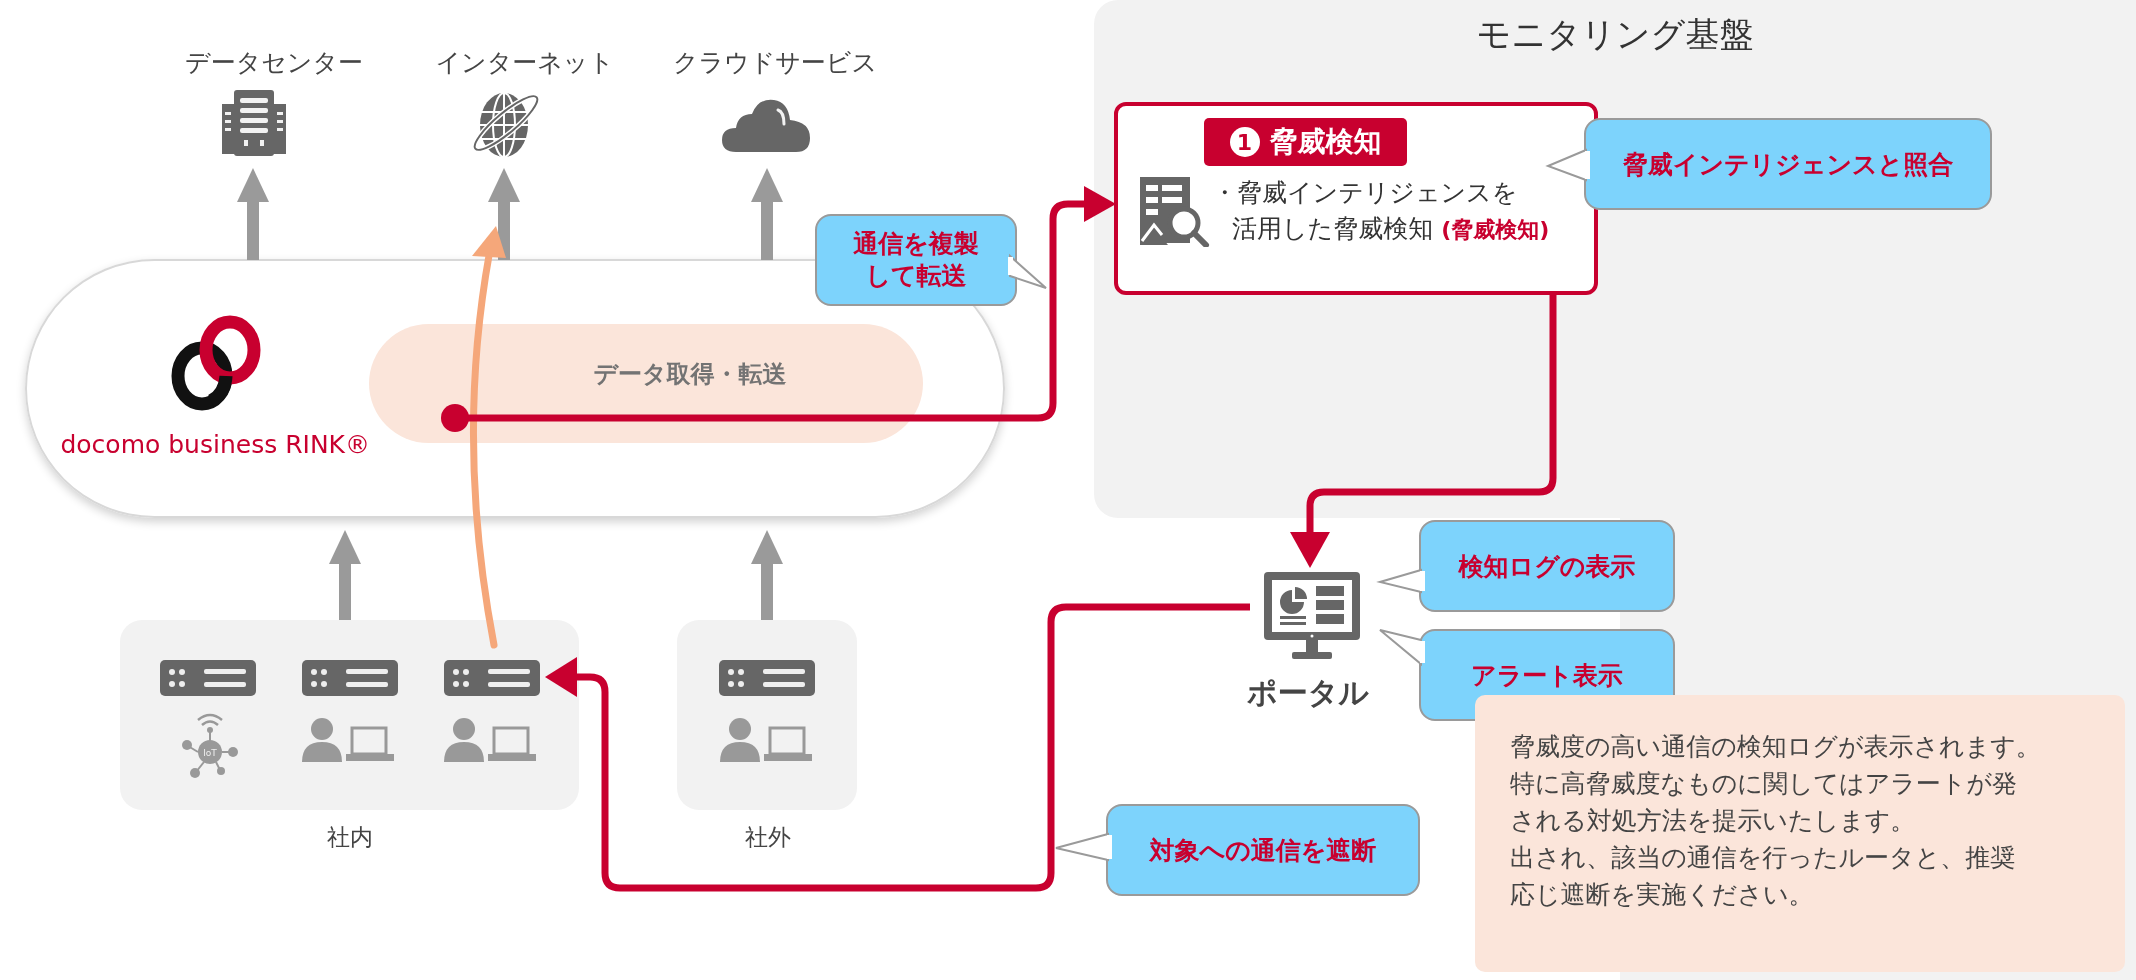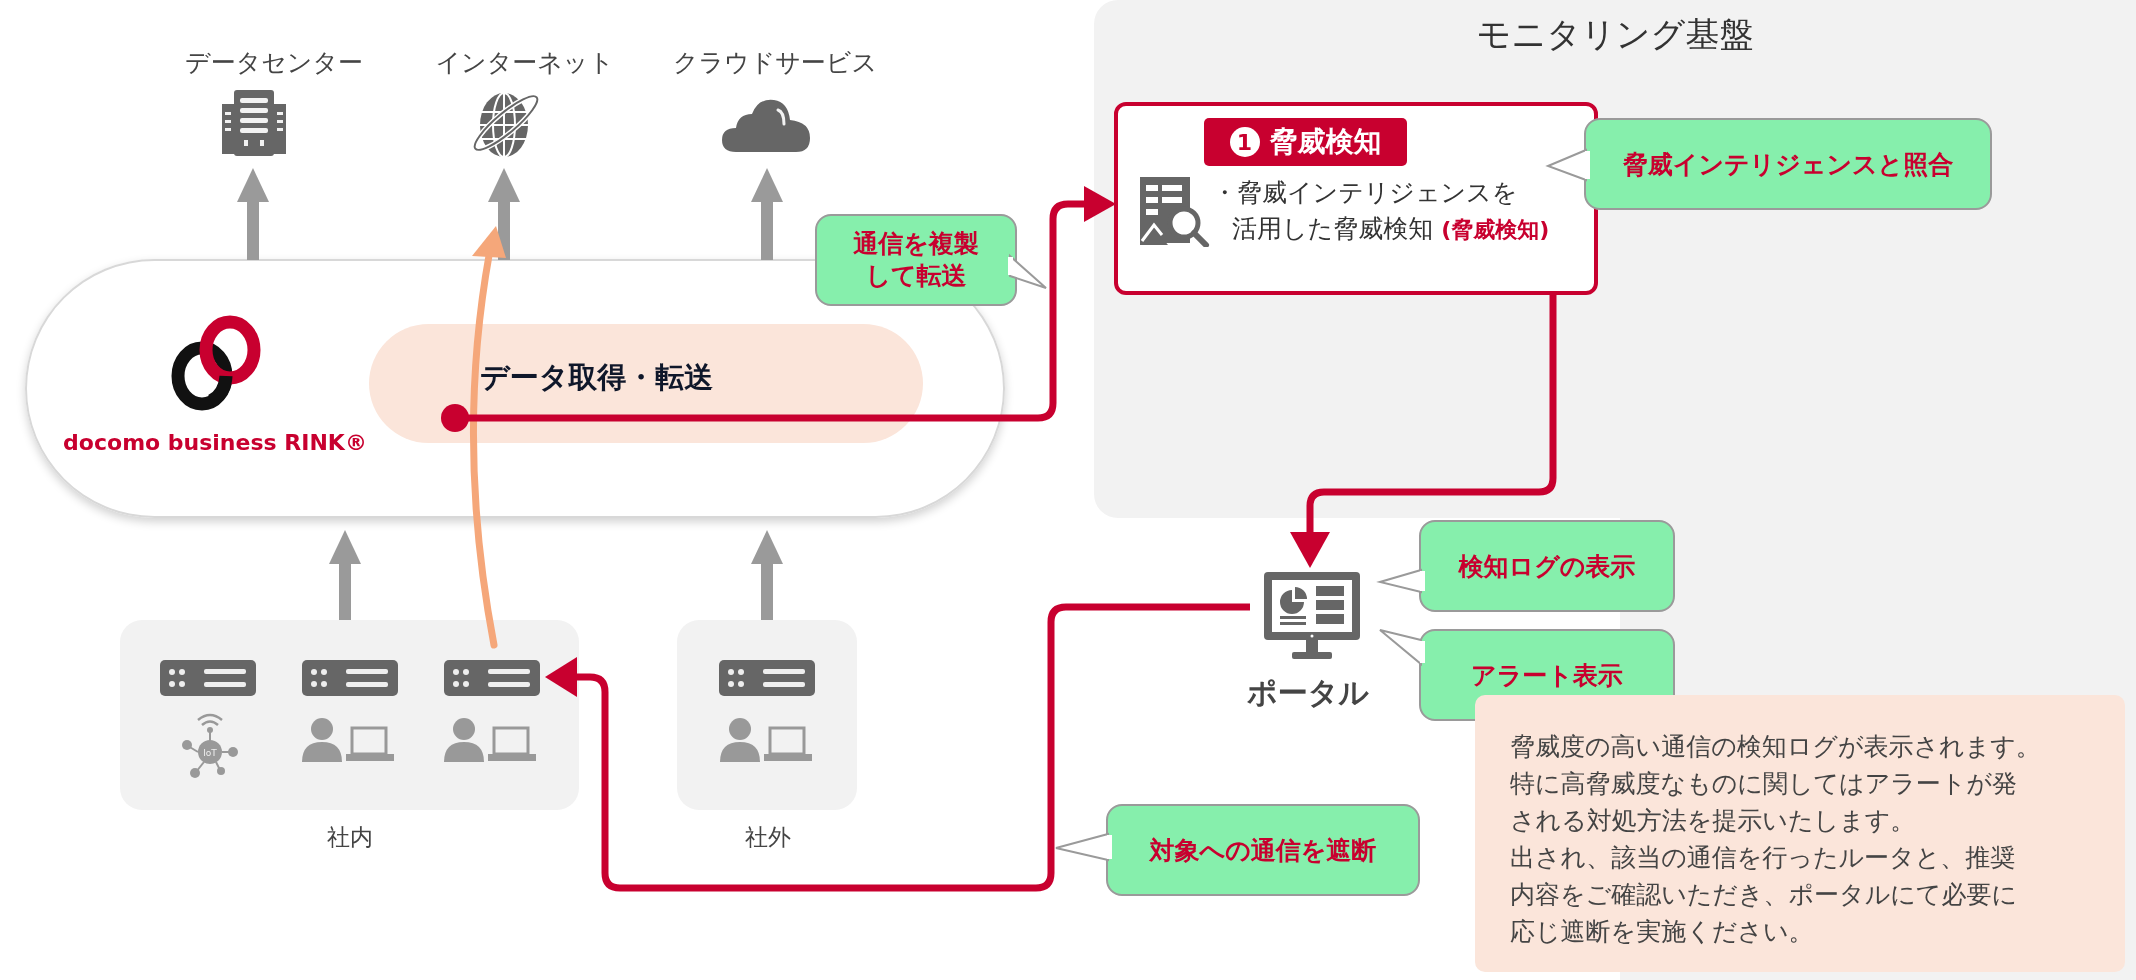--- a/index.html
+++ b/index.html
@@ -6,32 +6,32 @@
   body { width:2136px; height:980px; position:relative; overflow:hidden;
          font-family:"DejaVu Sans","Liberation Sans",sans-serif; color:#444; }
   .abs { position:absolute; }
   .monitor-panel { left:1094px; top:0; width:1042px; height:518px; background:#f2f2f2; border-radius:24px 0 0 24px; }
   .monitor-panel-lower { left:1620px; top:480px; width:516px; height:500px; background:#f2f2f2; }
   .panel-title { left:1094px; top:12px; width:1042px; text-align:center; font-size:34px; color:#333; }
   .top-label { top:46px; width:220px; text-align:right; font-size:25px; color:#444; }
   .pill { left:25px; top:259px; width:980px; height:259px; border-radius:130px; background:#fff;
           box-shadow:0 4px 10px rgba(0,0,0,0.18), 0 0 0 2px #d8d8d8 inset; }
   .inner-pill { left:369px; top:324px; width:554px; height:119px; border-radius:60px; background:#fbe5da; }
-  .pill-text { left:480px; top:358px; width:420px; font-size:29px; font-weight:bold; color:#0f172a; }
-  .logo-text { left:60px; top:430px; width:310px; text-align:center; font-size:22px; font-weight:bold; color:#c8002f; }
+  .pill-text { left:480px; top:358px; width:420px; text-align:center; font-size:24px; font-weight:bold; color:#737373; }
+  .logo-text { left:60px; top:430px; width:310px; text-align:right; font-size:25px; font-weight:normal; color:#c8002f; }
   .group-box { background:#f2f2f2; border-radius:22px; }
   .group-label { font-size:23px; color:#444; width:200px; text-align:center; }
   .threat-box { left:1114px; top:102px; width:476px; height:185px; background:#fff; border:4px solid #c8002f; border-radius:12px; }
   .badge { left:1204px; top:118px; width:203px; height:48px; background:#c8002f; border-radius:5px; color:#fff;
            font-size:28px; font-weight:bold; display:flex; align-items:center; justify-content:center; gap:10px; }
   .badge-num { width:30px; height:30px; border-radius:50%; background:#fff; color:#c8002f; font-size:22px;
                display:flex; align-items:center; justify-content:center; font-weight:bold; }
   .threat-line { font-size:25px; color:#333; }
   .red { color:#c8002f; }
-  .callout { background:#86efac; border:2px solid #9a9a9a; border-radius:16px; color:#c8002f; font-weight:bold;
+  .callout { background:#7dd3fc; border:2px solid #9a9a9a; border-radius:16px; color:#c8002f; font-weight:bold;
              display:flex; align-items:center; justify-content:center; text-align:center; font-size:25px; }
   .note-box { left:1475px; top:695px; width:650px; height:277px; background:#fbe5da; border-radius:10px; }
   .note-text { left:1510px; top:728px; width:600px; font-size:25px; line-height:37px; color:#444; }
   .portal-label { left:1238px; top:673px; width:140px; text-align:center; font-size:30px; font-weight:bold; color:#444; }
   svg.overlay { position:absolute; left:0; top:0; width:2136px; height:980px; pointer-events:none; }
 </style>
 </head>
 <body>
 
 <div class="abs monitor-panel"></div>
@@ -213,21 +213,20 @@
 <div class="abs callout" style="left:1419px;top:520px;width:252px;height:88px;">検知ログの表示</div>
 <div class="abs callout" style="left:1419px;top:629px;width:252px;height:88px;">アラート表示</div>
 <div class="abs callout" style="left:1106px;top:804px;width:310px;height:88px;">対象への通信を遮断</div>
 
 <div class="abs note-box"></div>
 <div class="abs note-text">
   <div>脅威度の高い通信の検知ログが表示されます。</div>
   <div>特に高脅威度なものに関してはアラートが発</div>
   <div>される対処方法を提示いたします。</div>
   <div>出され、該当の通信を行ったルータと、推奨</div>
-  <div>内容をご確認いただき、ポータルにて必要に</div>
   <div>応じ遮断を実施ください。</div>
 </div>
 
 <svg class="abs" style="left:1262px;top:570px;" width="100" height="92" viewBox="0 0 100 92">
   <rect x="2" y="2" width="96" height="68" rx="4" fill="#666"></rect>
   <rect x="10" y="10" width="80" height="52" fill="#fff"></rect>
   <path d="M30 20 A12 12 0 1 0 42 32 L30 32 Z" fill="#666"></path>
   <path d="M33 17 A12 12 0 0 1 45 29 L33 29 Z" fill="#666"></path>
   <rect x="18" y="46" width="26" height="3" fill="#666"></rect>
     <rect x="18" y="52" width="26" height="3" fill="#666"></rect>

